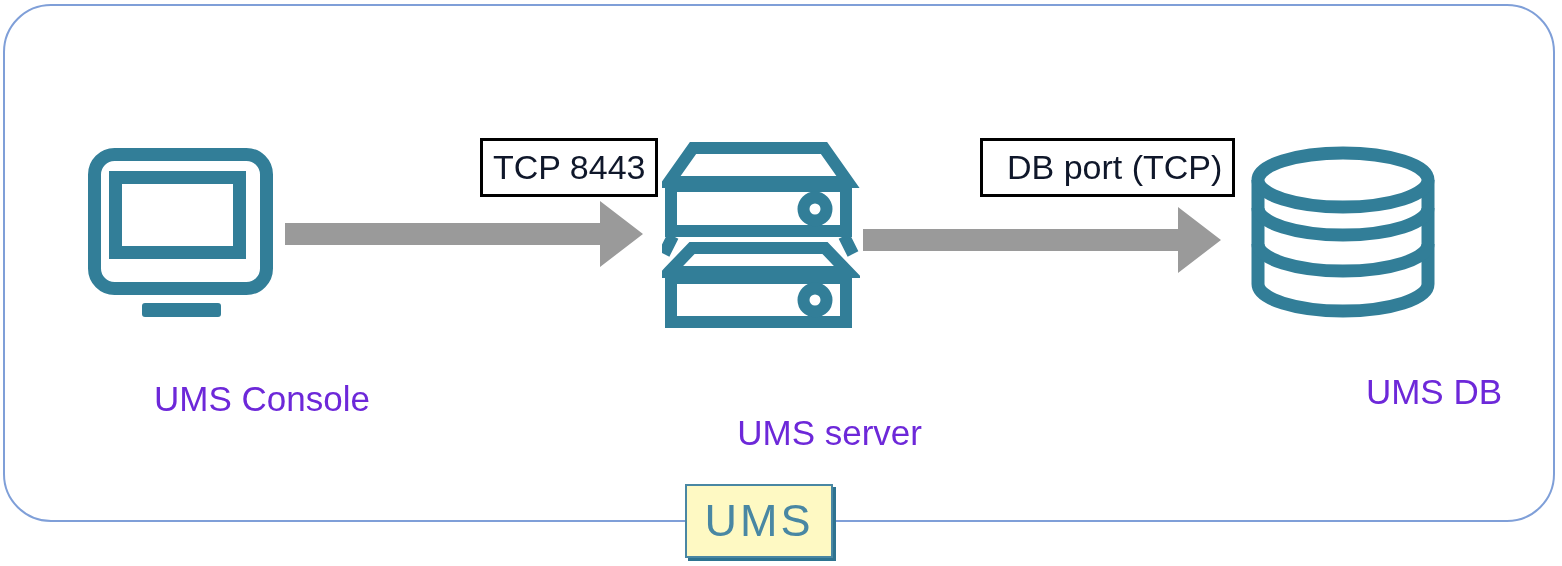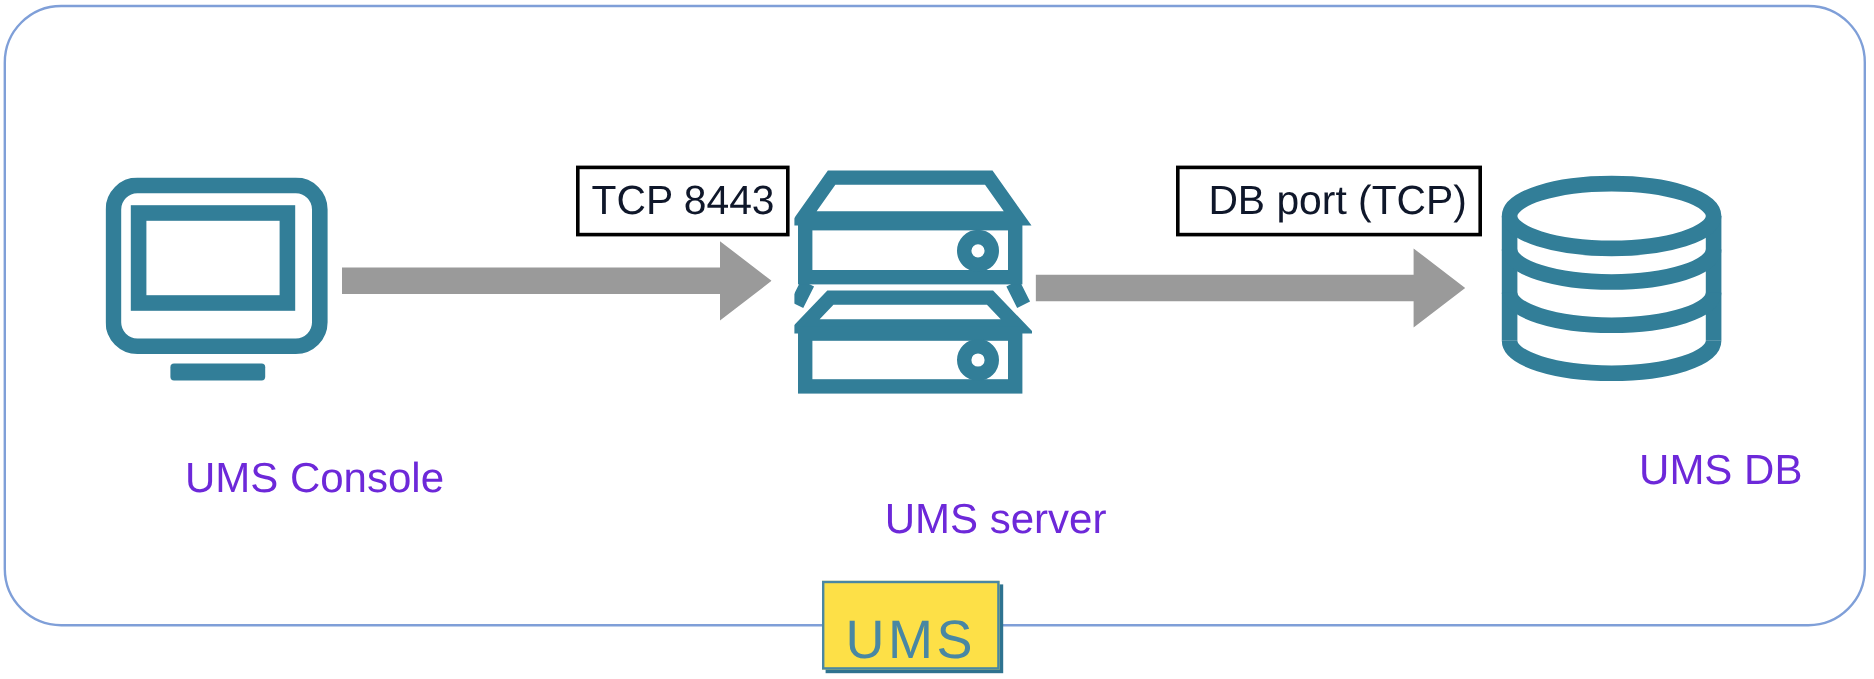--- a/index.html
+++ b/index.html
@@ -39,26 +39,26 @@
     color: #0f172a;
     padding: 8px 10px;
     white-space: nowrap;
     line-height: 1.1;
   }
   .ums-badge {
     position: absolute;
     left: 685px; top: 484px;
     width: 148px; height: 74px;
     box-sizing: border-box;
-    background: #fde047;
+    background: #fef9c3;
     border: 2px solid #4987a3;
     box-shadow: 3px 3px 0 0 #2e7390;
     z-index: 2;
     display: flex;
-    align-items: flex-end;
+    align-items: center;
     justify-content: center;
   }
   .ums-badge-text {
     font-family: "Liberation Sans", sans-serif;
     font-weight: 300;
     font-size: 45px;
     letter-spacing: 3px;
     color: #4987a3;
     line-height: 1;
     transform: translateY(-1px);

